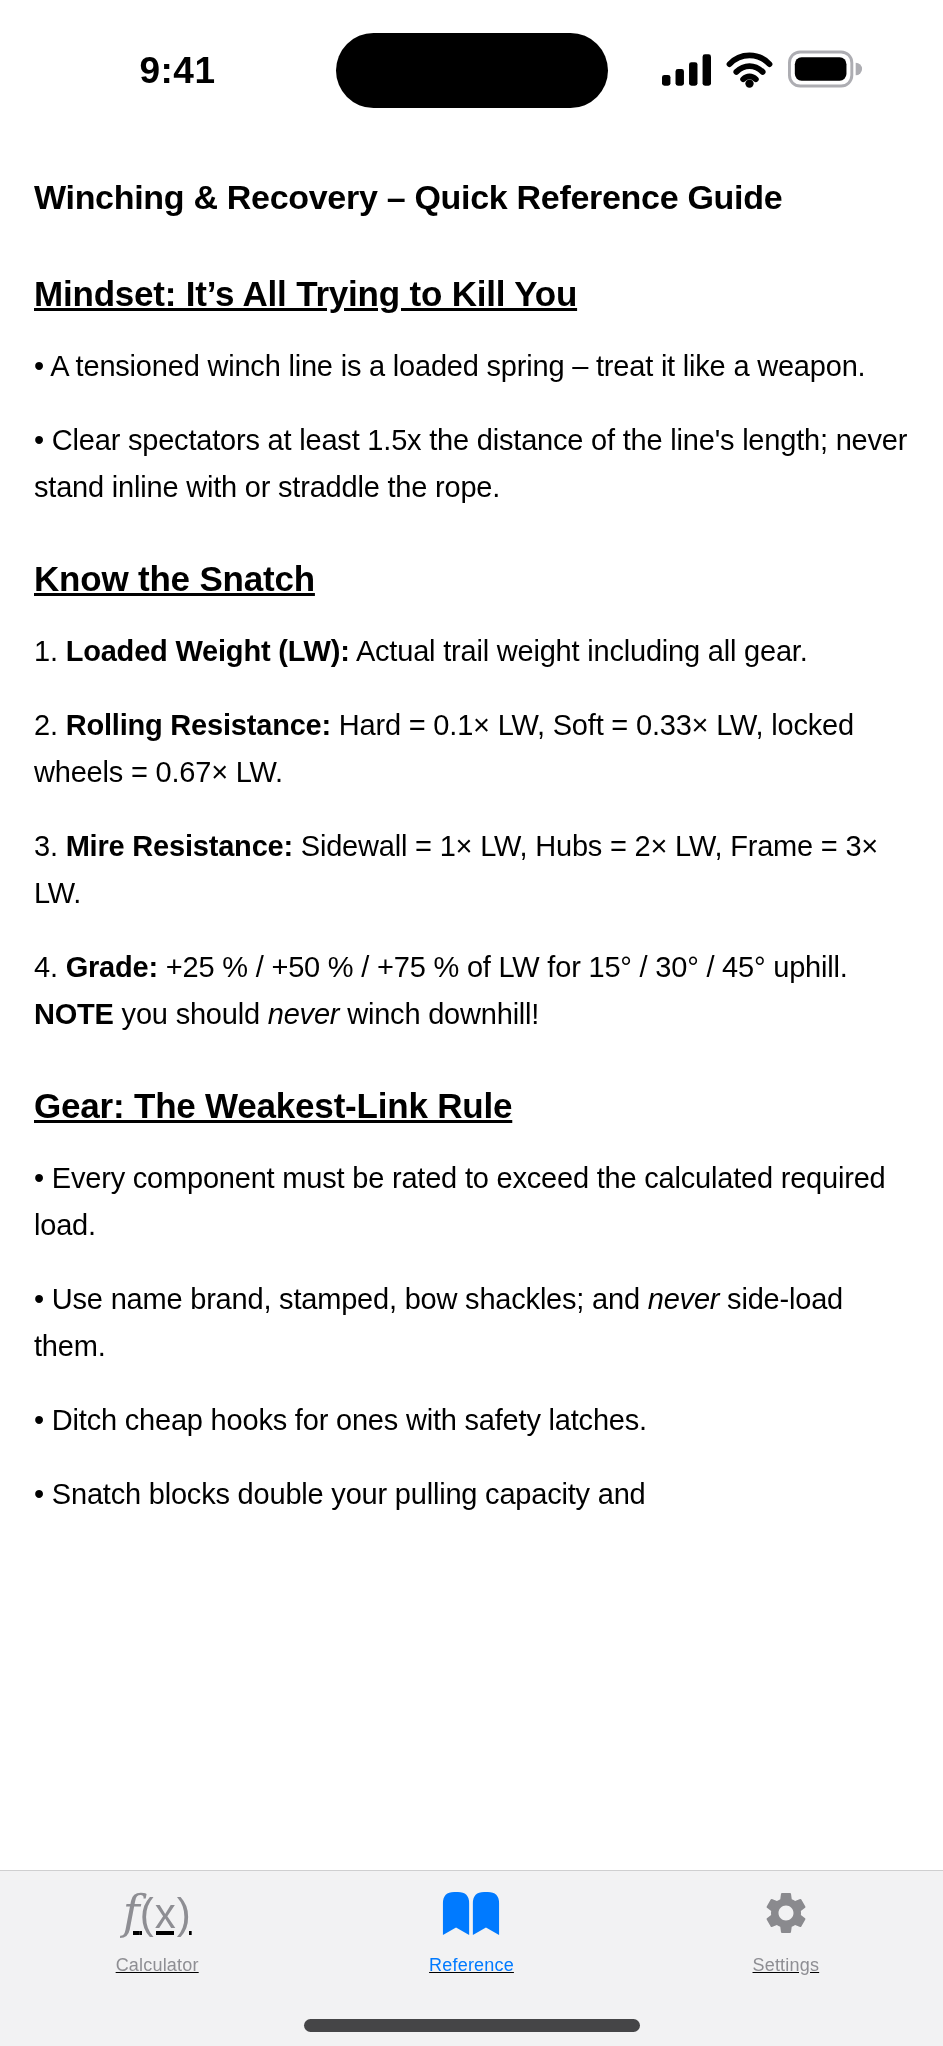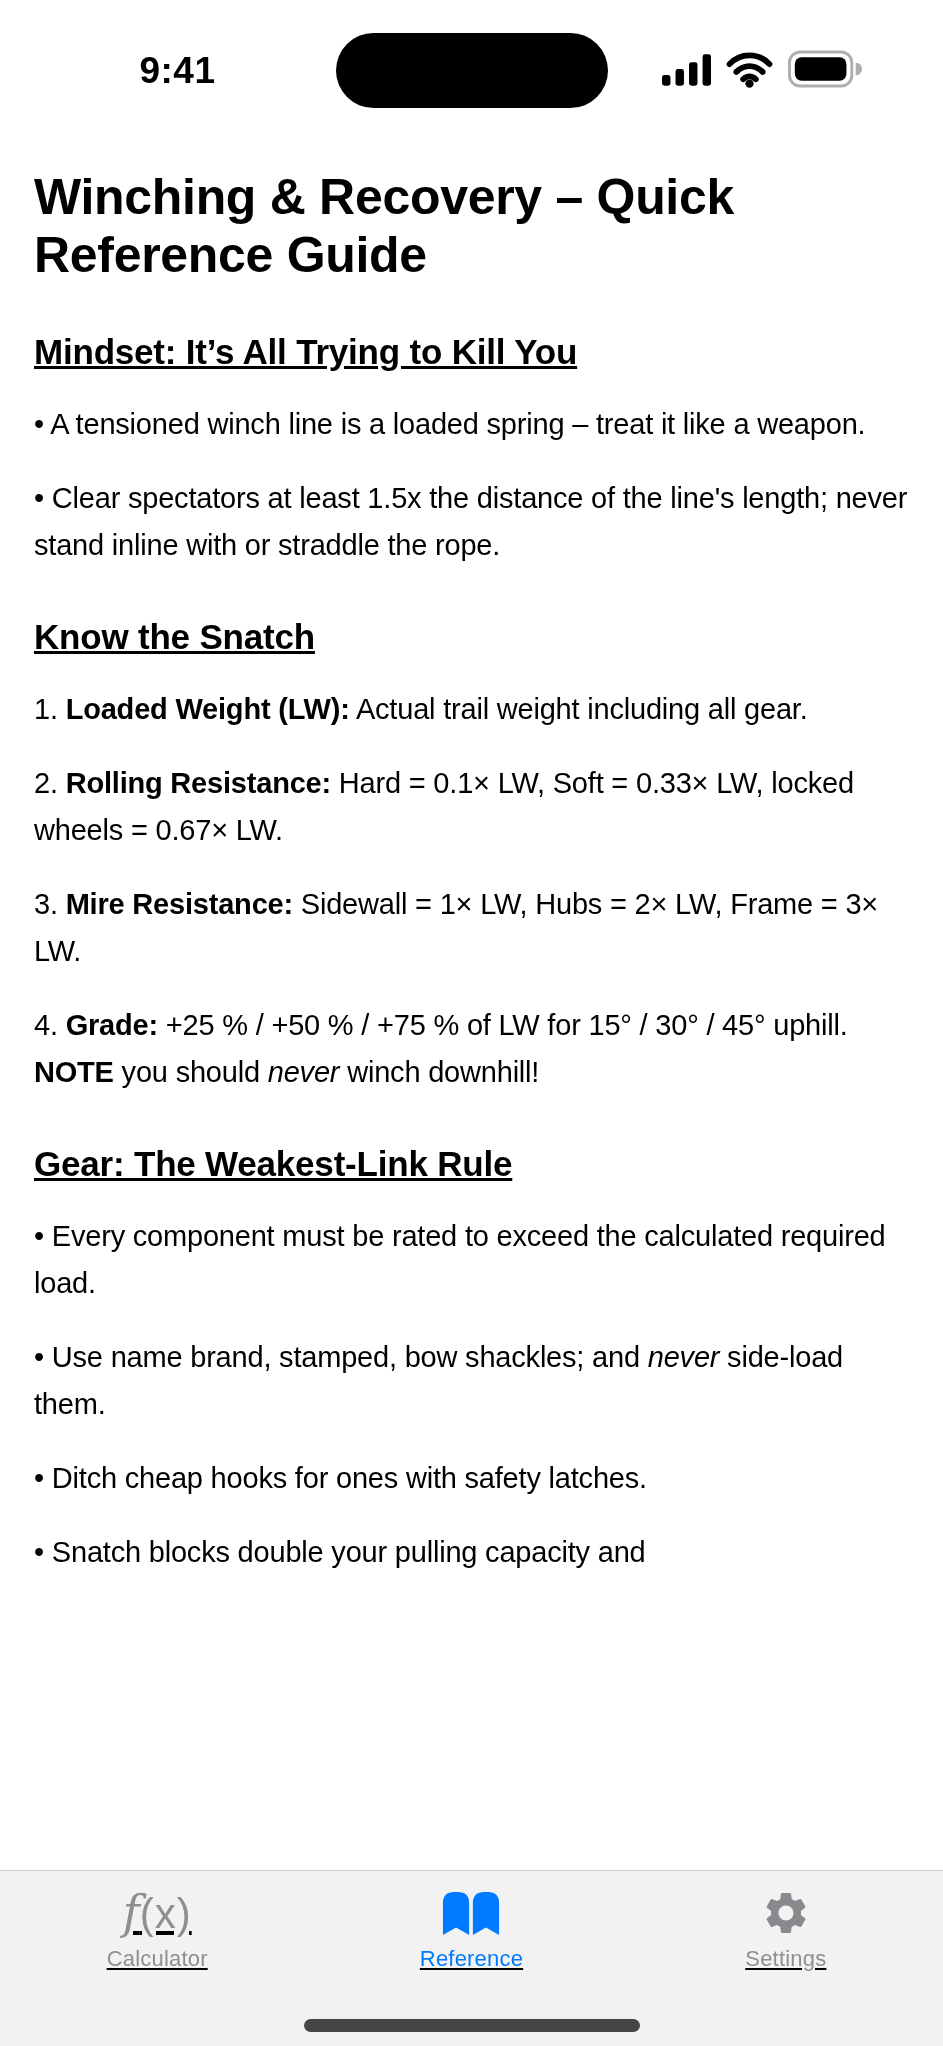--- a/index.html
+++ b/index.html
@@ -22,39 +22,39 @@
   .status-icons{
     position:absolute;right:79px;top:47px;height:40px;
     display:flex;align-items:center;gap:15px;
   }
 
   
   .doc{
     position:absolute;top:0;left:0;right:0;bottom:0;
     padding:168px 34px 0;box-sizing:border-box;overflow:hidden;
   }
-  .doc h1{margin:0;font-size:50px;line-height:58px;font-weight:700;letter-spacing:-.3px;}
+  .doc h1{margin:0;font-size:34px;line-height:58px;font-weight:700;letter-spacing:-.3px;}
   .doc h2{margin:46px 0 0;font-size:35px;line-height:44px;font-weight:700;letter-spacing:-.2px;text-decoration:underline;}
   .doc p {margin:27px 0 0;font-size:29px;line-height:47px;letter-spacing:-.2px;}
   .doc b{font-weight:700;}
   .doc i{}
 
   
   .tab-bar{
     position:absolute;left:0;right:0;top:1870px;bottom:0;z-index:30;
     background:#F2F2F3;border-top:1px solid rgba(0,0,0,.14);
     display:flex;align-items:flex-start;text-decoration:underline;
   }
   .tab{
     flex:1;display:flex;flex-direction:column;align-items:center;
     padding-top:16px;color:#8E8E93;cursor:pointer;
   }
   .tab.active{color:#007AFF;}
   .tab .icon-box{height:52px;display:flex;align-items:center;justify-content:center;}
-  .tab .tab-label{font-size:22px;line-height:24px;margin-top:8px;letter-spacing:.2px;}
+  .tab .tab-label{font-size:18px;line-height:24px;margin-top:14px;letter-spacing:.2px;}
 
   .fx-icon{font-size:42px;line-height:42px;color:#8E8E93;white-space:nowrap;}
   .fx-icon .fx-f{font-family:"DejaVu Serif",serif;font-style:italic;font-size:46px;}
   .fx-icon .fx-args{letter-spacing:1px;}
 
   .home-indicator{
     position:absolute;left:50%;top:148px;width:336px;height:13px;margin-left:-168px;
     border-radius:7px;background:#454547;
   }
 </style>

